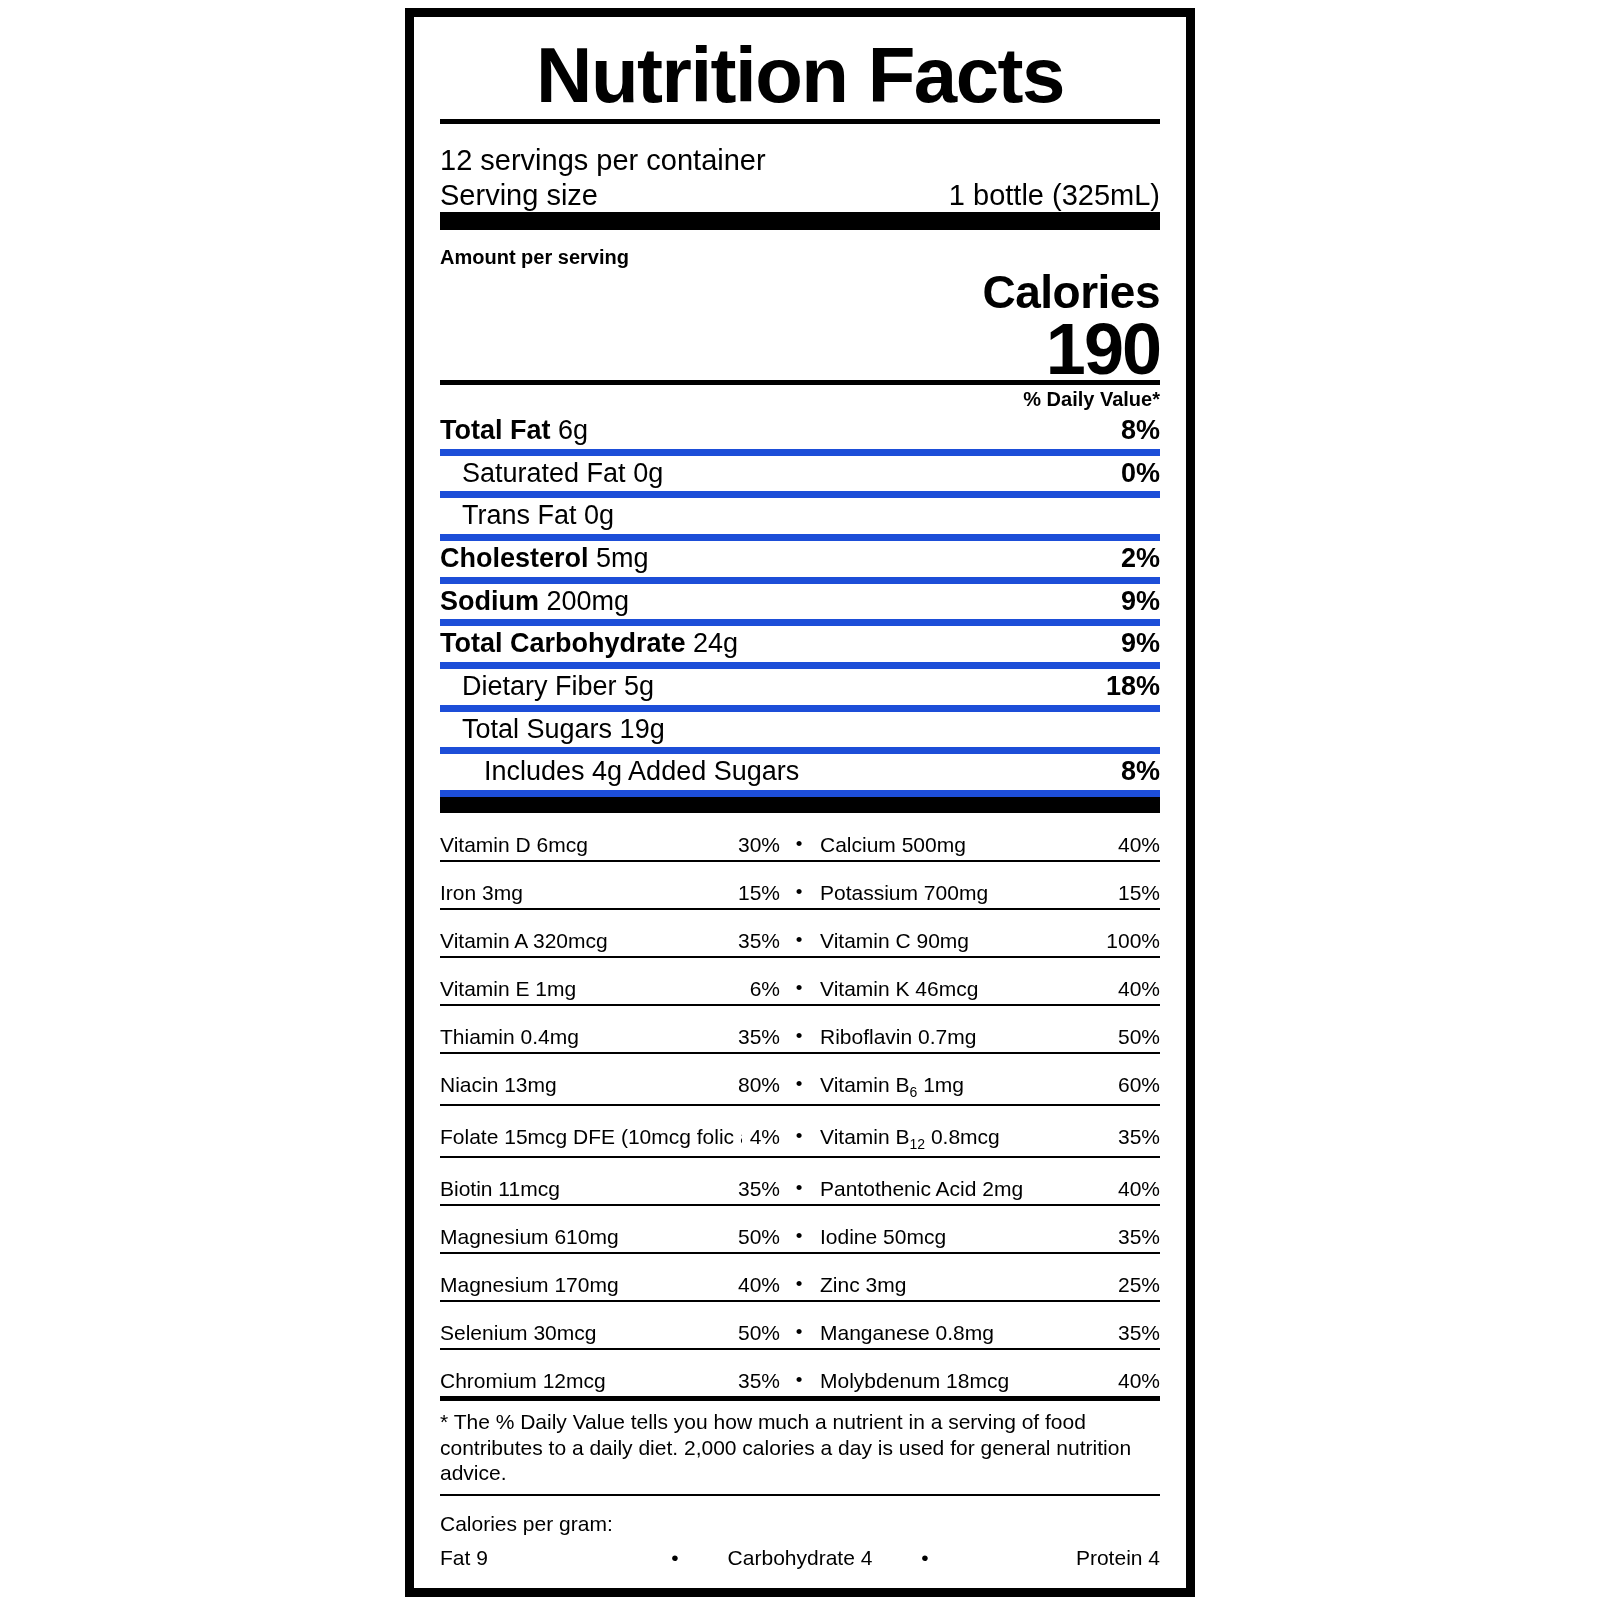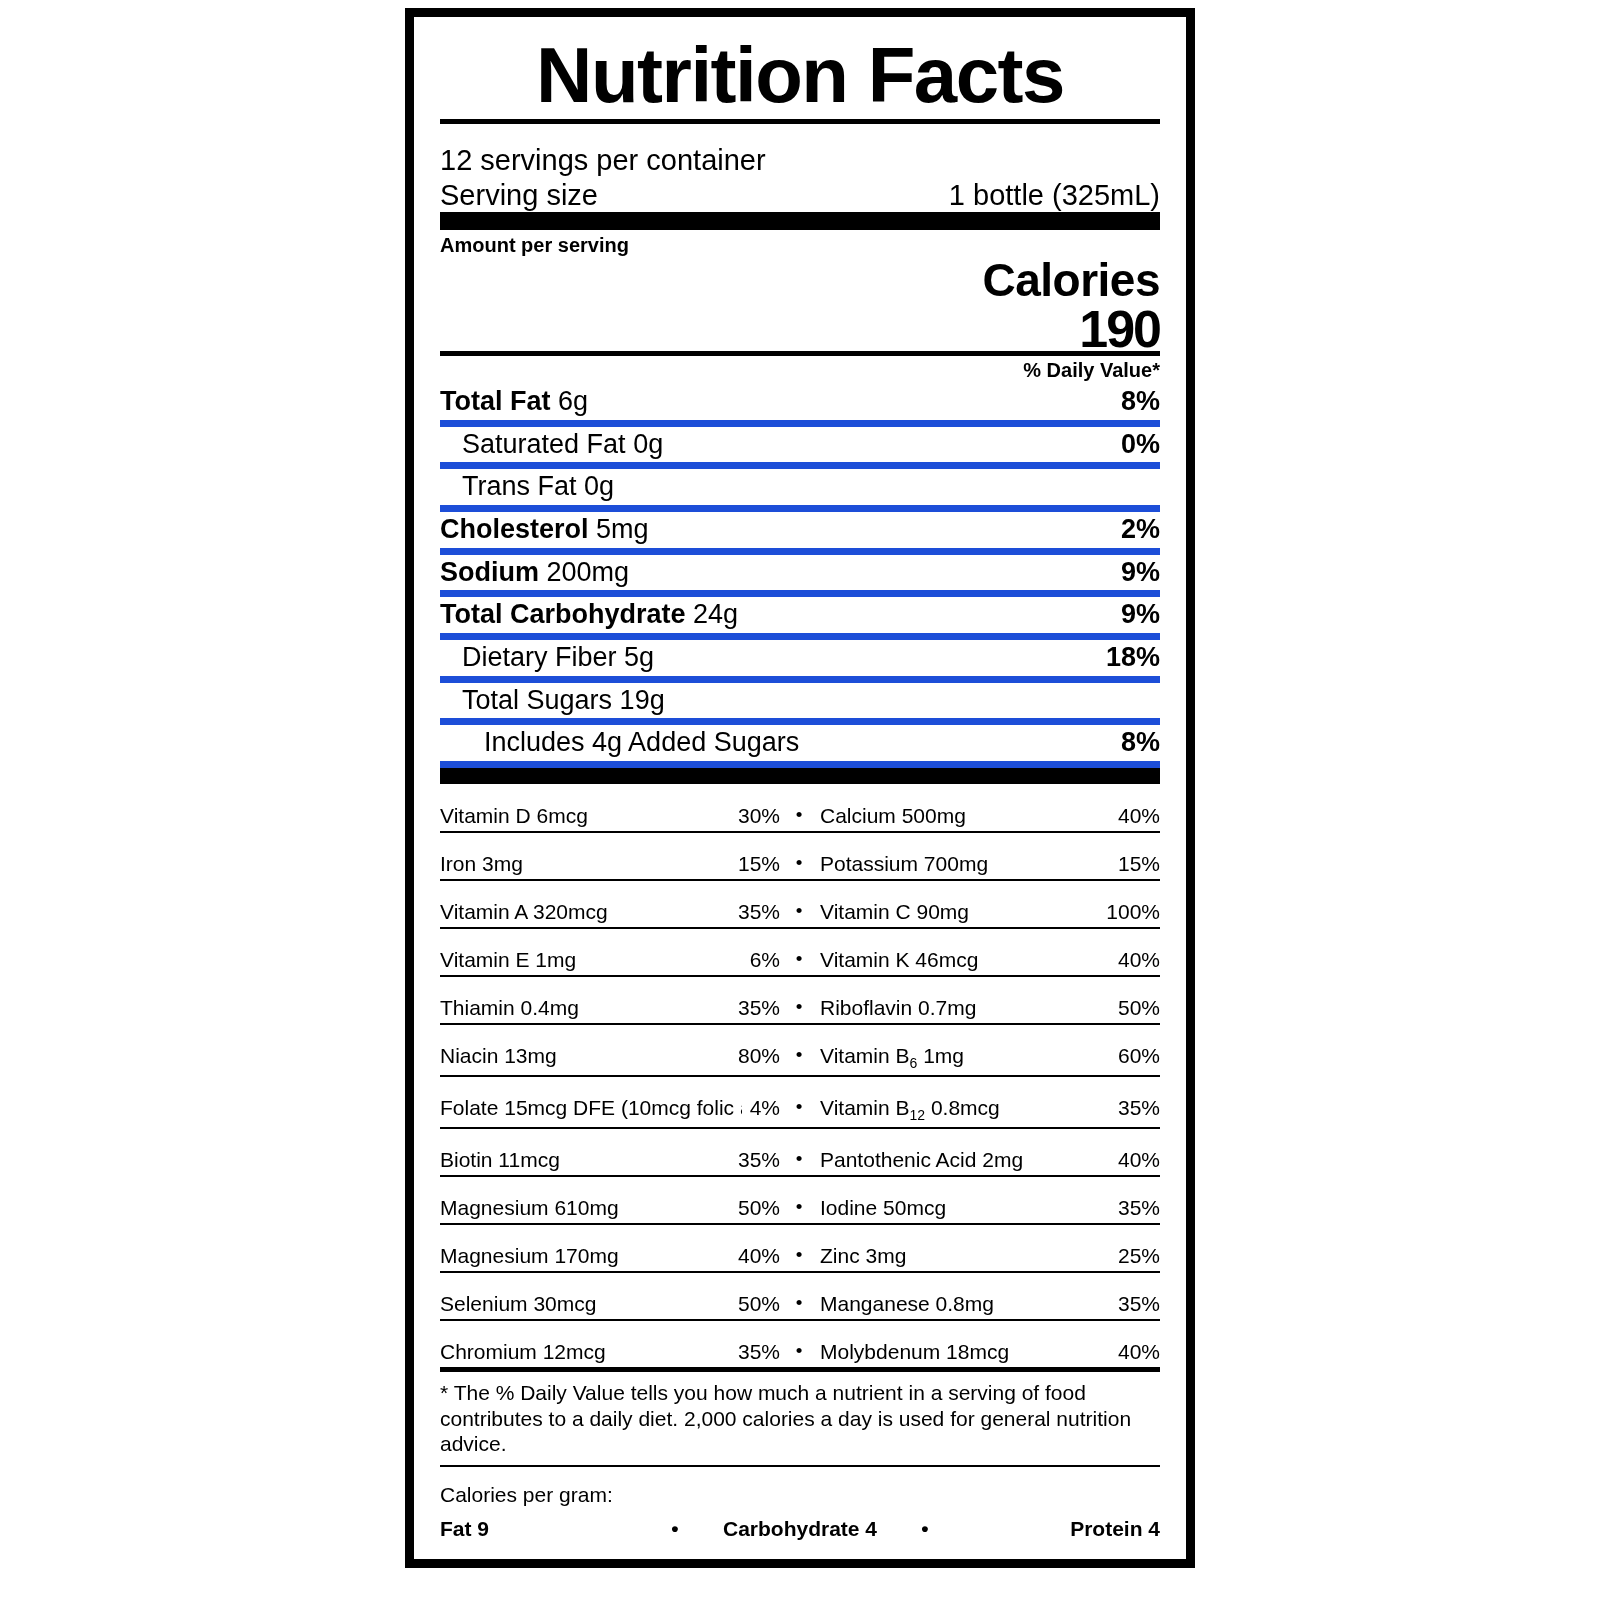--- a/index.html
+++ b/index.html
@@ -40,29 +40,29 @@
   }
   .serving-row {
     display: flex; justify-content: space-between; align-items: baseline;
     font-size: 29px;
   }
   .serving-row .sz { font-size: 29px; }
 
   .amount {
     font-size: 20px;
     font-weight: bold;
-    padding-top: 4px;
+    padding-top: 16px;
   }
   .cal-row {
     display: flex; justify-content: flex-end; align-items: flex-end;
     margin-top: -4px;
     flex-direction: column;
   }
   .cal-label { font-size: 46px; font-weight: bold; letter-spacing: -0.5px; }
-  .cal-value { font-size: 52px; font-weight: bold; letter-spacing: -2px; line-height: 0.85; }
+  .cal-value { font-size: 72px; font-weight: bold; letter-spacing: -2px; line-height: 0.85; }
 
   .dv-head {
     text-align: right;
     font-size: 20px;
     font-weight: bold;
     padding: 3px 0 2px 0;
   }
   .nrow {
     display: flex; justify-content: space-between; align-items: baseline;
     font-size: 27px;
@@ -101,21 +101,20 @@
     border-bottom: 2px solid #000;
   }
   .cpg {
     font-size: 21px;
     padding: 16px 0 2px 0;
   }
   .cpg-row {
     display: flex; align-items: flex-start;
     font-size: 21px;
     padding-top: 8px;
-    font-weight: bold;
   }
   .cpg-row .seg { flex: 1 1 0; }
   .cpg-row .seg.c2 { text-align: center; }
   .cpg-row .seg.c3 { text-align: right; }
   .cpg-row .dot { width: 30px; text-align: center; }
   sub { font-size: 14px; }
 </style>
 </head>
 <body>
 

